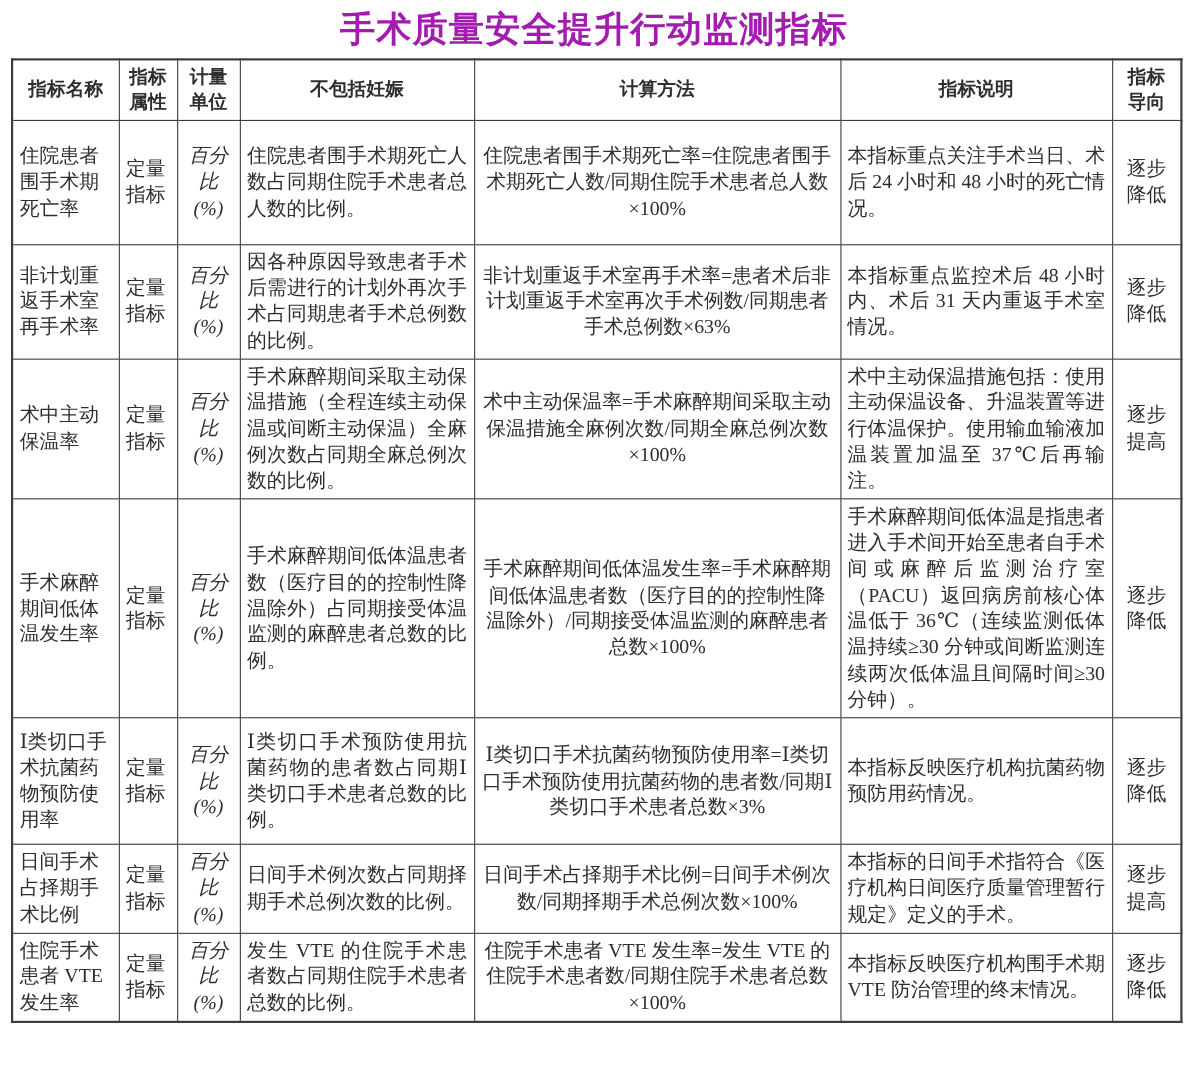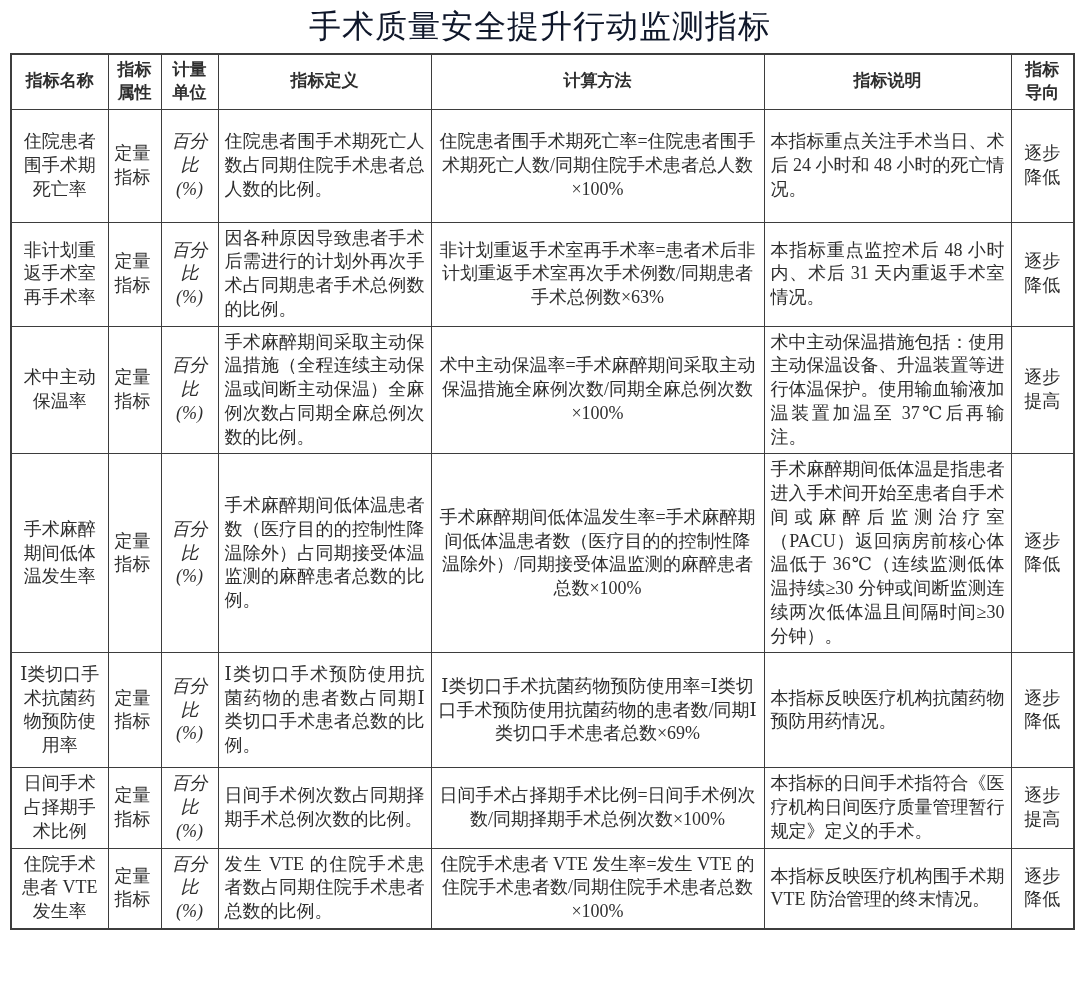--- a/index.html
+++ b/index.html
@@ -13,22 +13,22 @@
   .page{
     width:1080px;
     height:990px;
     box-sizing:border-box;
     padding-top:8px;
     background:#ffffff;
   }
   .title{
     text-align:center;
     font-size:32px;
-    font-weight:normal;
-    color:#0f172a;
+    font-weight:bold;
+    color:#a21caf;
     letter-spacing:1px;
     margin:0 0 8px 0;
     line-height:1.15;
   }
   table.indicators{
     border-collapse:collapse;
     table-layout:fixed;
     margin-left:10px;
     width:1063px;
     border:2px solid #3d3d3d;
@@ -51,21 +51,21 @@
   }
   thead tr{height:54px;}
   tbody tr.r0{height:113px;}
   tbody tr.r1{height:97px;}
   tbody tr.r2{height:77px;}
   tbody tr.r3{height:106px;}
   tbody tr.r4{height:197px;}
   tbody tr.r5{height:115px;}
   tbody tr.r6{height:75px;}
   tbody tr.r7{height:77px;}
-  td.c-name{text-align:center;}
+  td.c-name{}
   td.c-attr{text-align:left;margin-top:24px;}
   td.c-unit{text-align:center;font-style:italic;}
   td.c-def{text-align:justify;margin-left:13px;}
   td.c-calc{text-align:center;}
   td.c-desc{text-align:justify;}
   td.c-dir{text-align:center;margin-top:24px;}
 </style>
 </head>
 <body>
 
@@ -81,21 +81,21 @@
       <col style="width:213px">
       <col style="width:333px">
       <col style="width:247px">
       <col style="width:63px">
     </colgroup>
     <thead>
       <tr>
         <th>指标名称</th>
         <th>指标属性</th>
         <th>计量单位</th>
-        <th>指标定义</th>
+        <th>不包括妊娠</th>
         <th>计算方法</th>
         <th>指标说明</th>
         <th>指标导向</th>
       </tr>
     </thead>
     <tbody>
       <tr class="r0">
         <td class="c-name">住院患者围手术期死亡率</td>
         <td class="c-attr">定量指标</td>
         <td class="c-unit">百分比(%)</td>
@@ -129,21 +129,21 @@
         <td class="c-def">手术麻醉期间低体温患者数（医疗目的的控制性降温除外）占同期接受体温监测的麻醉患者总数的比例。</td>
         <td class="c-calc">手术麻醉期间低体温发生率=手术麻醉期间低体温患者数（医疗目的的控制性降温除外）/同期接受体温监测的麻醉患者总数×100%</td>
         <td class="c-desc">手术麻醉期间低体温是指患者进入手术间开始至患者自手术间或麻醉后监测治疗室（PACU）返回病房前核心体温低于 36℃（连续监测低体温持续≥30 分钟或间断监测连续两次低体温且间隔时间≥30 分钟）。</td>
         <td class="c-dir">逐步降低</td>
       </tr>
       <tr class="r5">
         <td class="c-name">Ⅰ类切口手术抗菌药物预防使用率</td>
         <td class="c-attr">定量指标</td>
         <td class="c-unit">百分比(%)</td>
         <td class="c-def">Ⅰ类切口手术预防使用抗菌药物的患者数占同期Ⅰ类切口手术患者总数的比例。</td>
-        <td class="c-calc">Ⅰ类切口手术抗菌药物预防使用率=Ⅰ类切口手术预防使用抗菌药物的患者数/同期Ⅰ类切口手术患者总数×69%</td>
+        <td class="c-calc">Ⅰ类切口手术抗菌药物预防使用率=Ⅰ类切口手术预防使用抗菌药物的患者数/同期Ⅰ类切口手术患者总数×3%</td>
         <td class="c-desc">本指标反映医疗机构抗菌药物预防用药情况。</td>
         <td class="c-dir">逐步降低</td>
       </tr>
       <tr class="r6">
         <td class="c-name">日间手术占择期手术比例</td>
         <td class="c-attr">定量指标</td>
         <td class="c-unit">百分比(%)</td>
         <td class="c-def">日间手术例次数占同期择期手术总例次数的比例。</td>
         <td class="c-calc">日间手术占择期手术比例=日间手术例次数/同期择期手术总例次数×100%</td>
         <td class="c-desc">本指标的日间手术指符合《医疗机构日间医疗质量管理暂行规定》定义的手术。</td>

